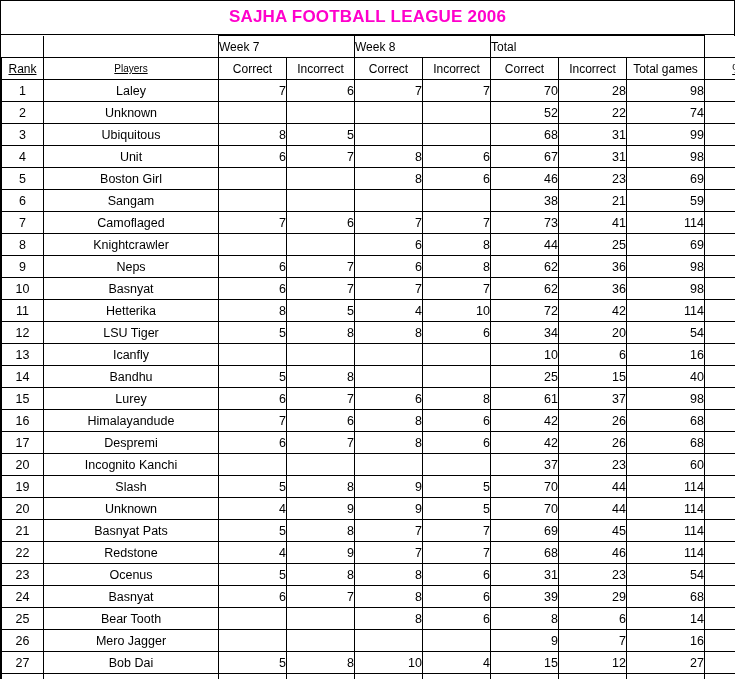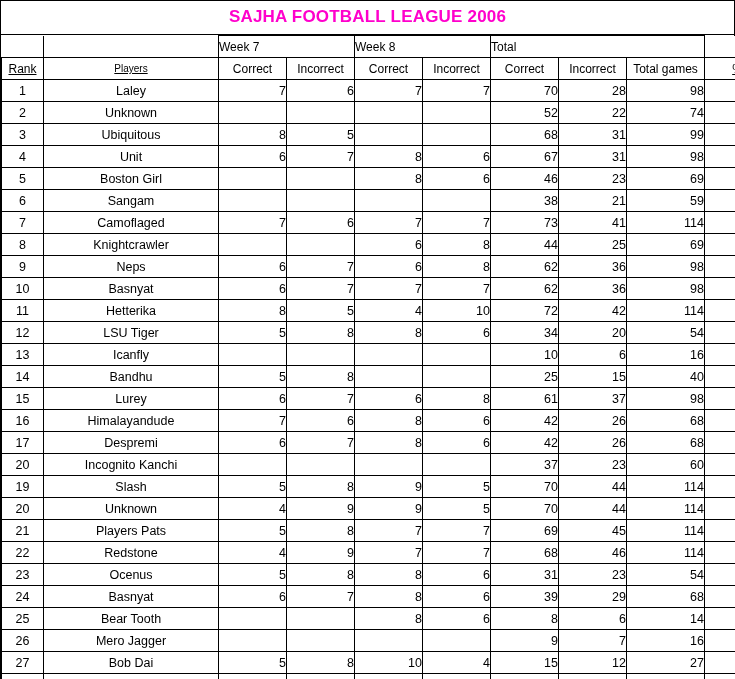--- a/index.html
+++ b/index.html
@@ -365,21 +365,21 @@
           <td class="r">9</td>
           <td class="r">9</td>
           <td class="r">5</td>
           <td class="r">70</td>
           <td class="r">44</td>
           <td class="r">114</td>
           <td class="r">61.40</td>
         </tr>
         <tr>
           <td class="c">21</td>
-          <td class="l">Players Pats</td>
+          <td class="l">Basnyat Pats</td>
           <td class="r">5</td>
           <td class="r">8</td>
           <td class="r">7</td>
           <td class="r">7</td>
           <td class="r">69</td>
           <td class="r">45</td>
           <td class="r">114</td>
           <td class="r">60.53</td>
         </tr>
         <tr>

